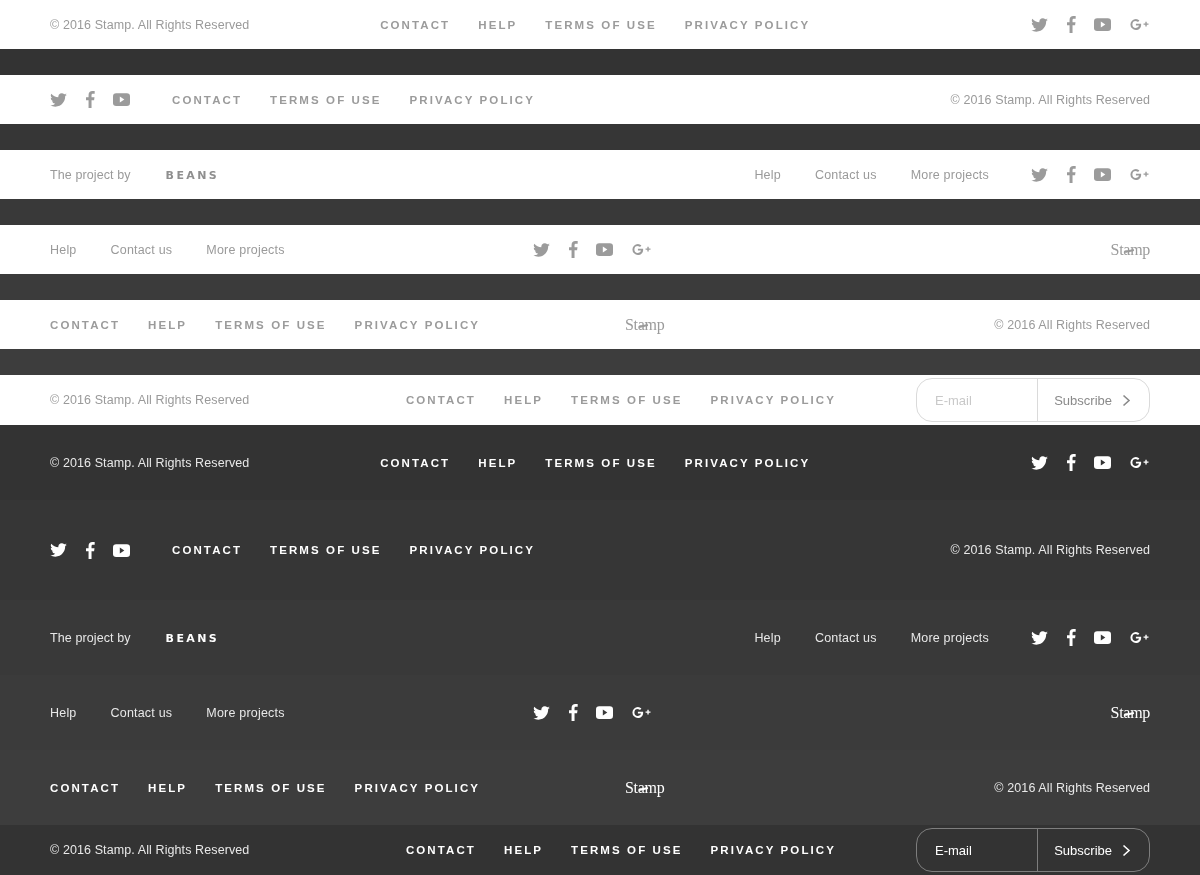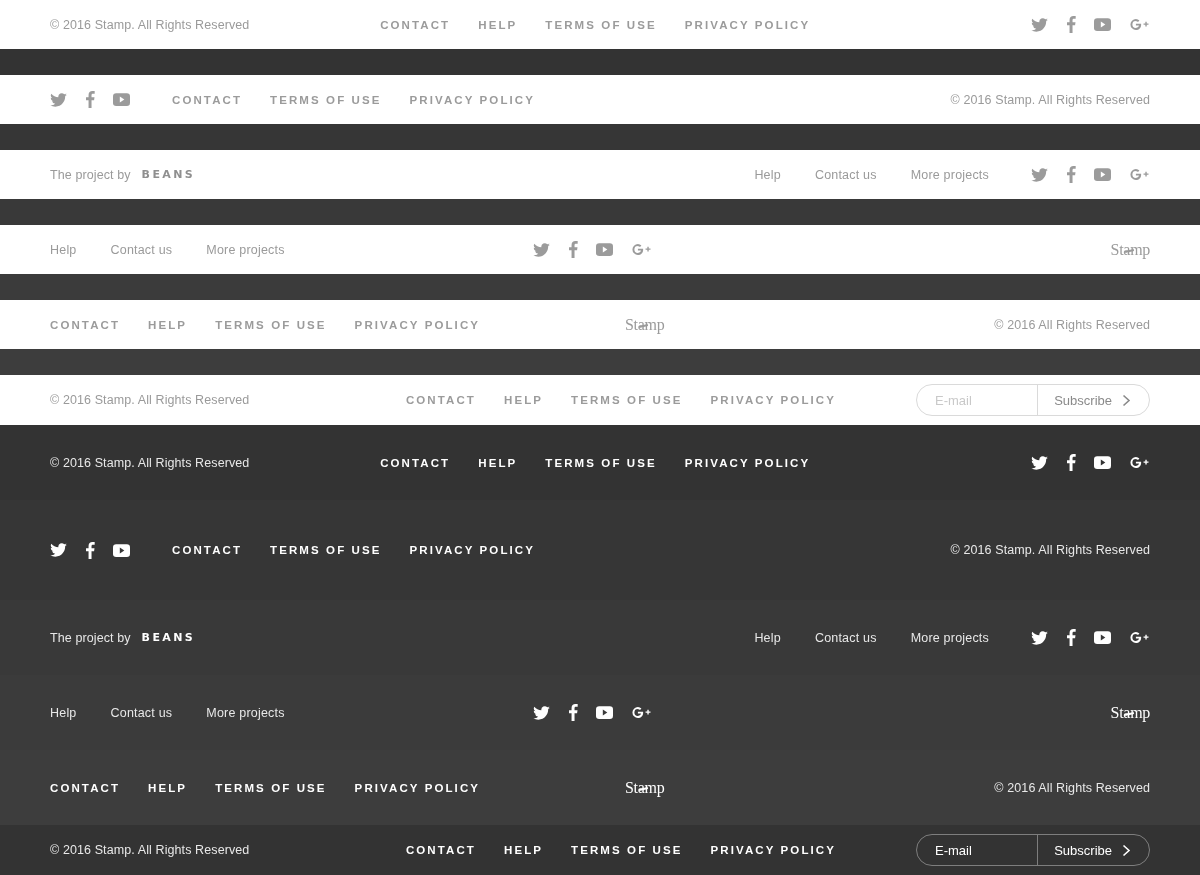--- a/index.html
+++ b/index.html
@@ -47,21 +47,21 @@
   .navsmall a + a { margin-left: 34px; }
 
   
   .social { display: flex; align-items: center; }
   .social .ic { margin-left: 18px; display: flex; align-items: center; justify-content: center; }
   .social .ic:first-child { margin-left: 0; }
   .social.l svg { fill: #9b9b9b; }
   .social.d svg { fill: #ffffff; }
 
   
-  .beanswrap { display: flex; align-items: center; }
+  .beanswrap { display: flex; align-items: flex-end; gap: 24px; }
   .beanslabel { font-size: 12.5px; letter-spacing: 0.1px; margin-right: 11px; }
   .beanslabel.l { color: #9a9a9a; }
   .beanslabel.d { color: #e8e8e8; }
   .beans {
     font-family: "DejaVu Sans", sans-serif;
     font-size: 11px; font-weight: bold; letter-spacing: 2.4px;
   }
   .beans.l { color: #8f8f8f; }
   .beans.d { color: #ffffff; }
 
@@ -74,21 +74,21 @@
   .stamp.d { color: #ffffff; }
   
   .stamp::after {
     content: ""; position: absolute; height: 2px; width: 9px;
     left: 14px; top: 8px; background: currentColor;
     transform: rotate(-12deg);
   }
 
   
   .subscribe {
-    display: flex; align-items: stretch; height: 32px;
+    display: flex; align-items: stretch; height: 44px;
     border-radius: 16px; overflow: hidden; width: 234px;
   }
   .subscribe.l { border: 1px solid #dadada; background: #fff; }
   .subscribe.d { border: 1px solid #7e7e7e; background: transparent; }
   .subscribe input {
     border: 0; outline: none; background: transparent; flex: 1;
     padding: 0 0 0 18px; font-size: 13px; min-width: 0;
     font-family: "Liberation Sans", sans-serif;
   }
   .subscribe.l input { color: #9a9a9a; }

